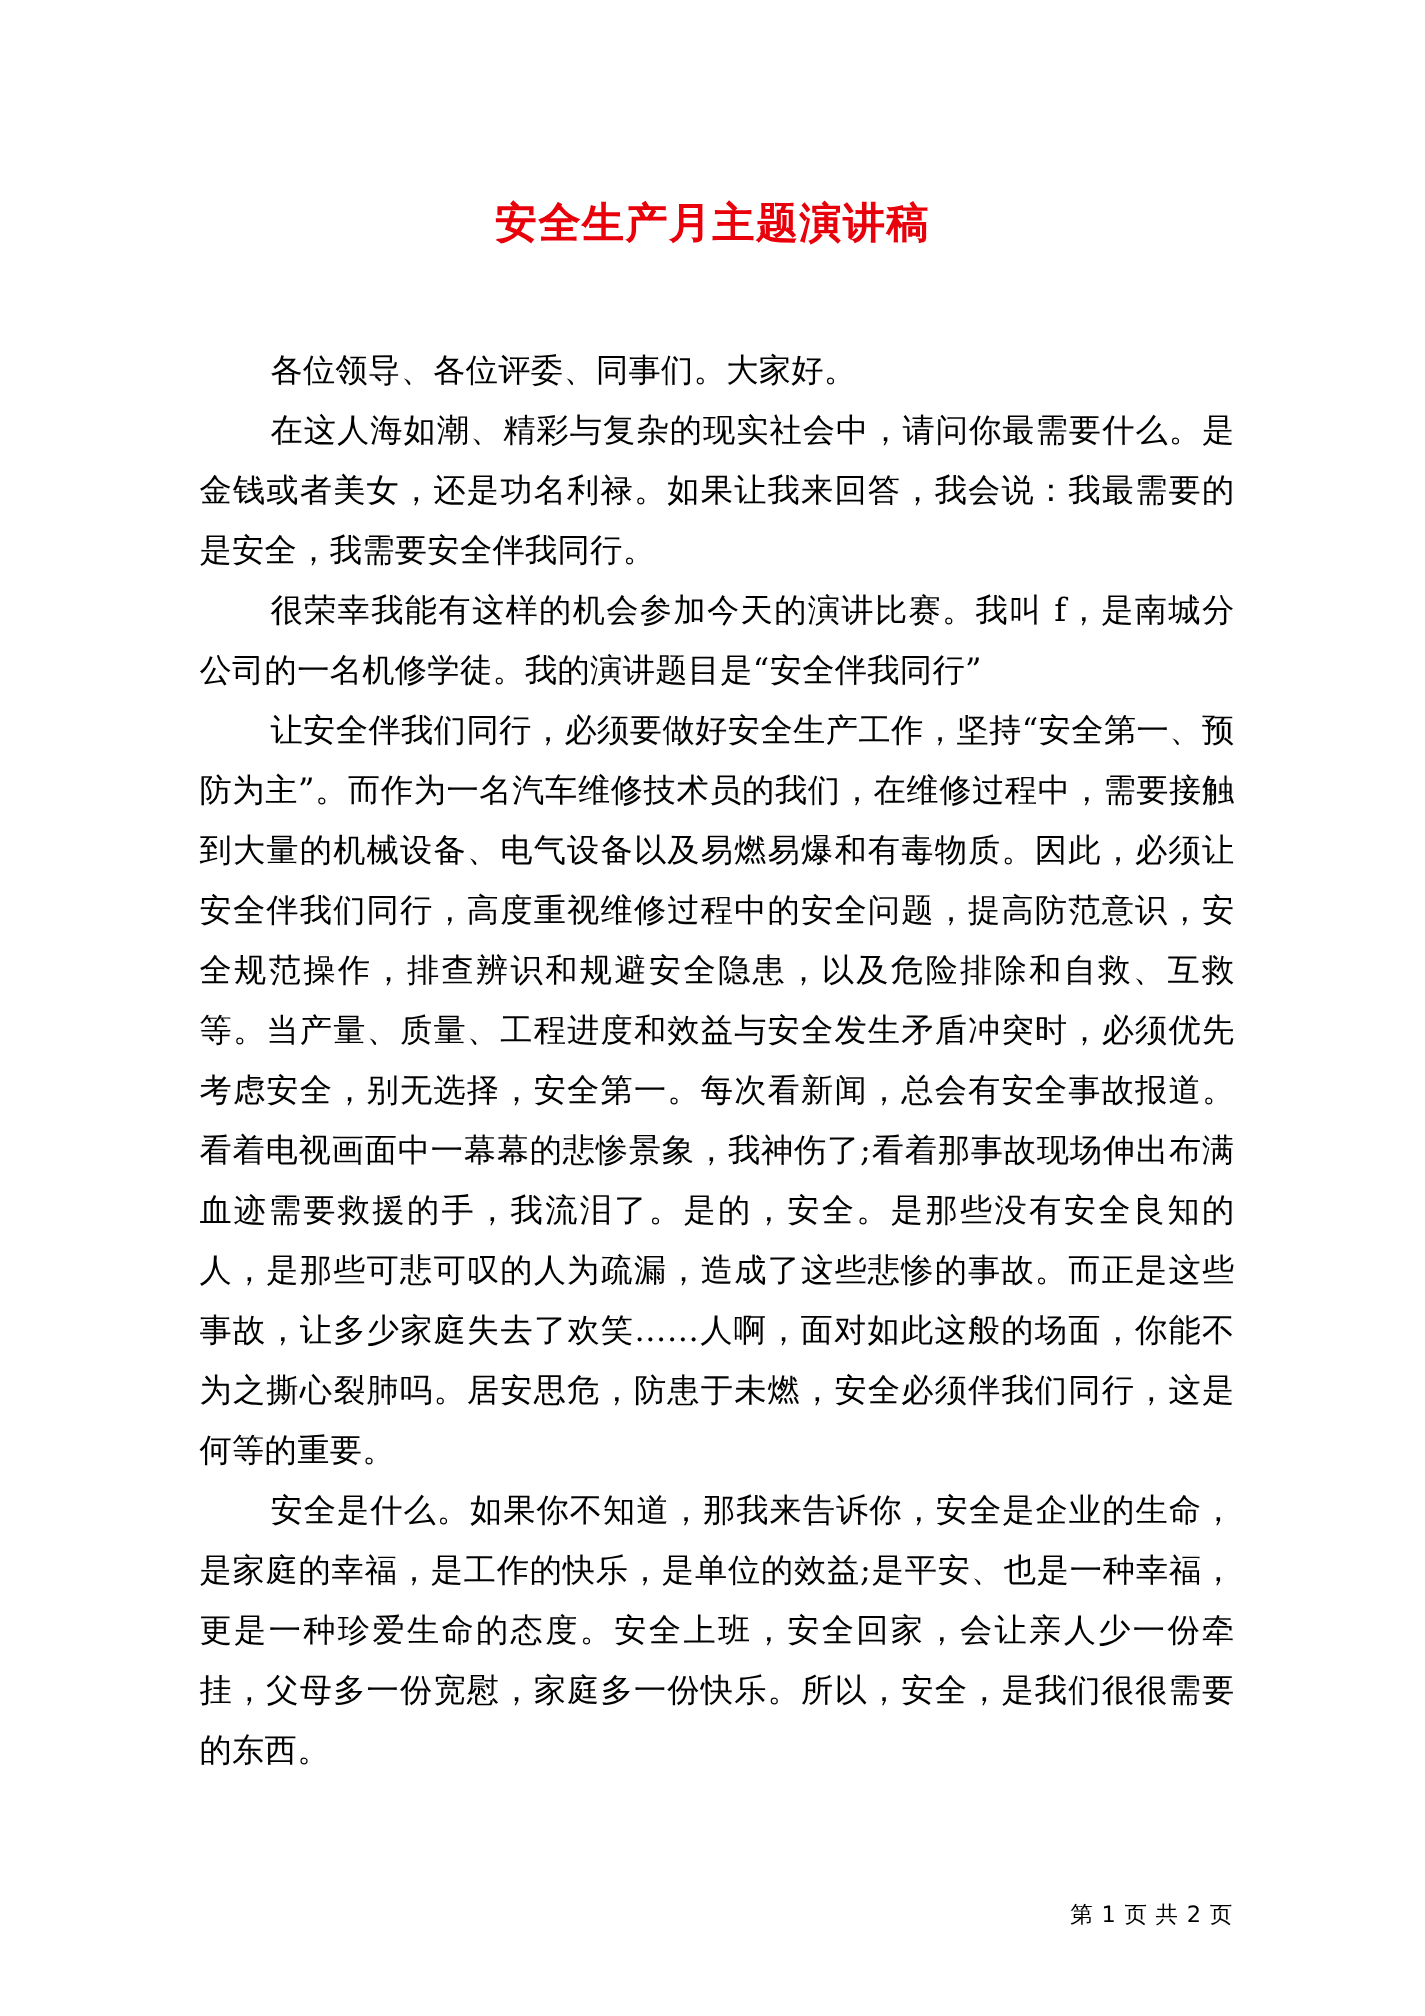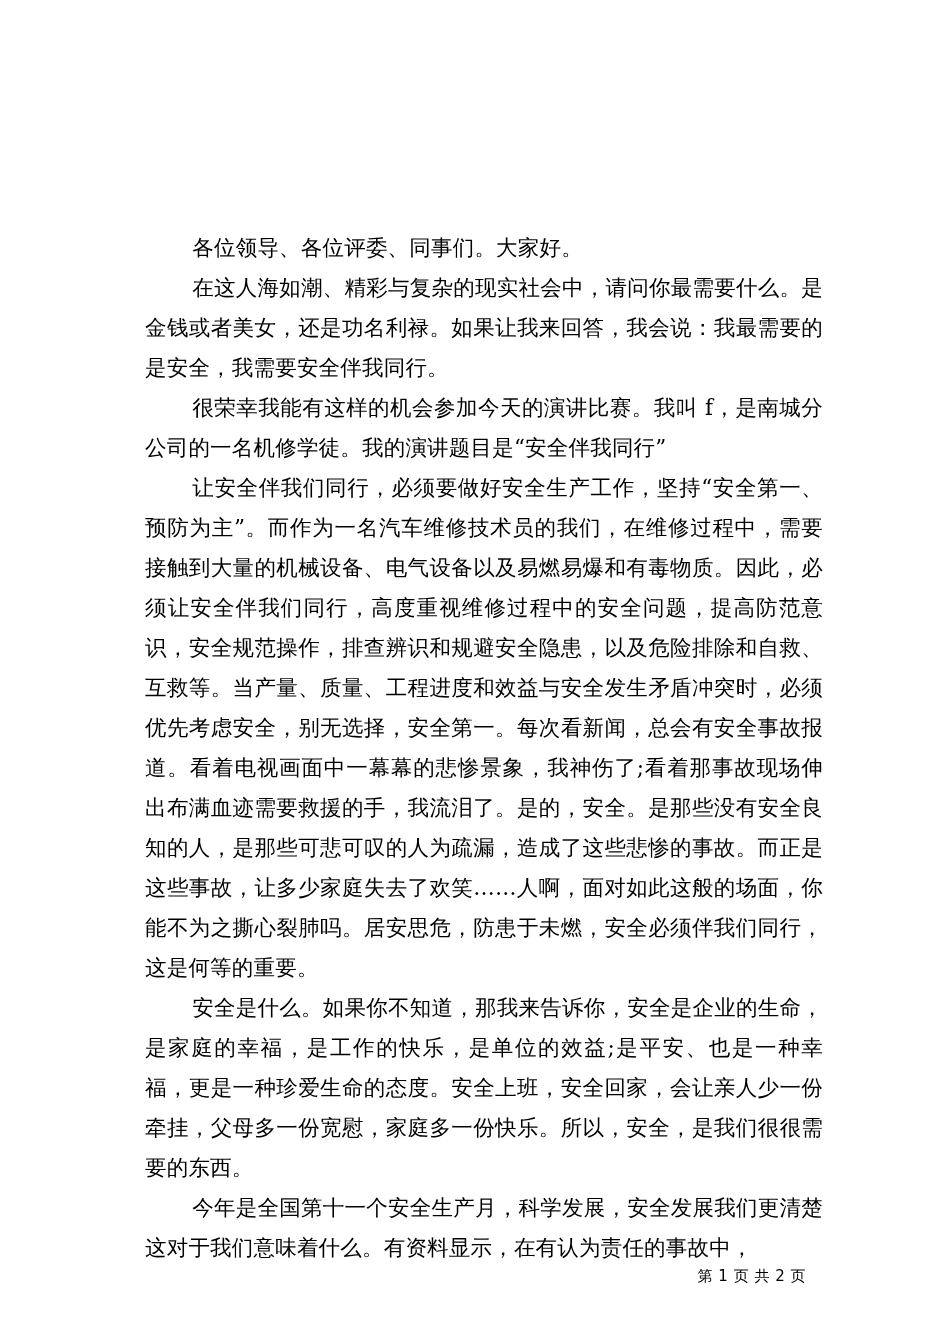--- a/index.html
+++ b/index.html
@@ -42,44 +42,44 @@
     left: 133px;
     top: 228px;
     width: 690px;
     color: #000000;
     font-size: 21.5px;
     line-height: 40px;
     text-align: justify;
     text-justify: inter-ideograph;
   }
   .content p {
-    margin: 0 0 0 12px;
+    margin: 0 0 0 0;
     text-indent: 2.2em;
     letter-spacing: 0.2px;
   }
   .footer {
     position: absolute;
-    right: 144px;
+    right: 128px;
     bottom: 58px;
     font-size: 15px;
     color: #000;
     font-family: "DejaVu Sans", "Liberation Sans", sans-serif;
     letter-spacing: 0.5px;
   }
 </style>
 </head>
 <body>
 
 <div class="page">
 
+  <h1 class="doc-title" style="color: rgb(232, 0, 11);">安全生产月主题演讲稿</h1>
 
   <div class="content">
     <p>各位领导、各位评委、同事们。大家好。</p>
     <p>在这人海如潮、精彩与复杂的现实社会中，请问你最需要什么。是金钱或者美女，还是功名利禄。如果让我来回答，我会说：我最需要的是安全，我需要安全伴我同行。</p>
     <p>很荣幸我能有这样的机会参加今天的演讲比赛。我叫 f，是南城分公司的一名机修学徒。我的演讲题目是“安全伴我同行”</p>
     <p>让安全伴我们同行，必须要做好安全生产工作，坚持“安全第一、预防为主”。而作为一名汽车维修技术员的我们，在维修过程中，需要接触到大量的机械设备、电气设备以及易燃易爆和有毒物质。因此，必须让安全伴我们同行，高度重视维修过程中的安全问题，提高防范意识，安全规范操作，排查辨识和规避安全隐患，以及危险排除和自救、互救等。当产量、质量、工程进度和效益与安全发生矛盾冲突时，必须优先考虑安全，别无选择，安全第一。每次看新闻，总会有安全事故报道。看着电视画面中一幕幕的悲惨景象，我神伤了;看着那事故现场伸出布满血迹需要救援的手，我流泪了。是的，安全。是那些没有安全良知的人，是那些可悲可叹的人为疏漏，造成了这些悲惨的事故。而正是这些事故，让多少家庭失去了欢笑……人啊，面对如此这般的场面，你能不为之撕心裂肺吗。居安思危，防患于未燃，安全必须伴我们同行，这是何等的重要。</p>
     <p>安全是什么。如果你不知道，那我来告诉你，安全是企业的生命，是家庭的幸福，是工作的快乐，是单位的效益;是平安、也是一种幸福，更是一种珍爱生命的态度。安全上班，安全回家，会让亲人少一份牵挂，父母多一份宽慰，家庭多一份快乐。所以，安全，是我们很很需要的东西。</p>
-    <p>今年是全国第十一个安全生产月，科学发展，安全发展我们更清楚这对于我们意味着什么。有资料显示，在有认为责任的事故中，</p>
   </div>
 
   <div class="footer">第 1 页 共 2 页</div>
 
 </div>
 
 </body></html>

